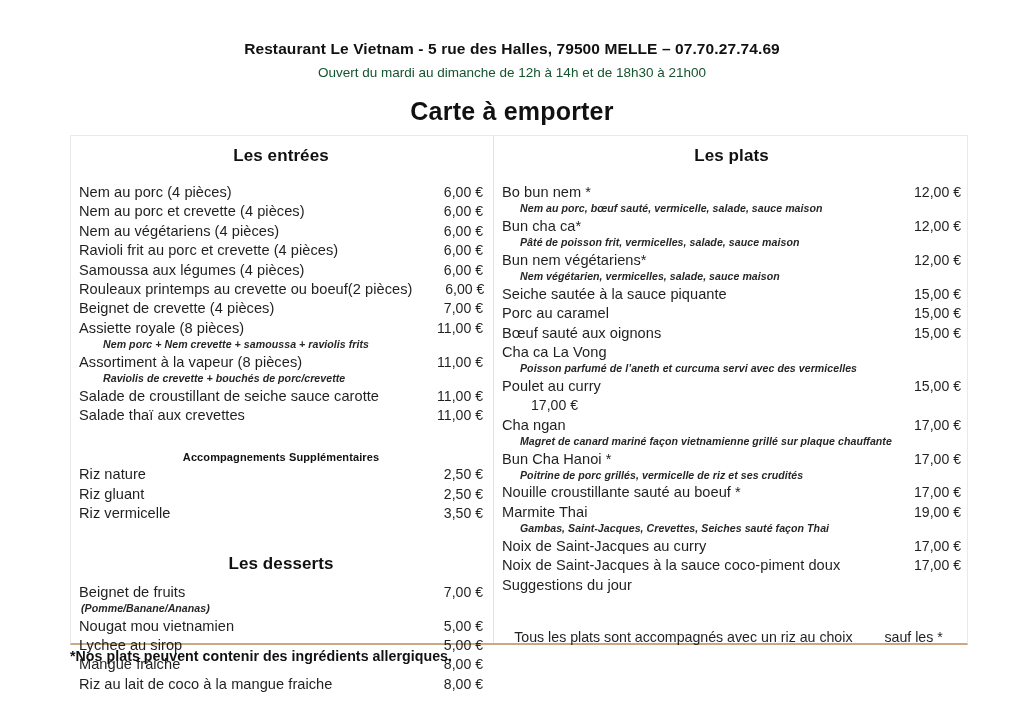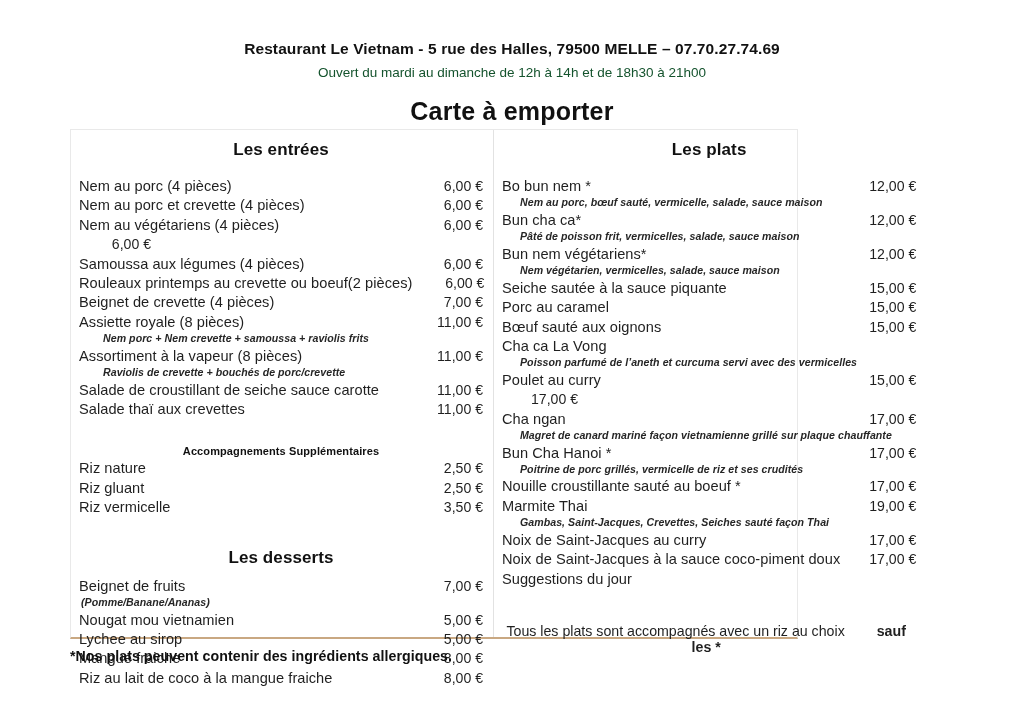--- a/index.html
+++ b/index.html
@@ -50,22 +50,22 @@
     color: #111111;
     margin-top: 17px;
     line-height: 1.1;
     letter-spacing: 0.2px;
   }
 
   
   .menu-box {
     position: absolute;
     left: 70px;
-    top: 129px;
-    width: 728px;
+    top: 135px;
+    width: 898px;
     height: 510px;
     box-sizing: border-box;
     border: 1px solid #e9e9e9;
     border-bottom: 2px solid #c9a882;
     display: flex;
     background: #ffffff;
   }
   .col {
     box-sizing: border-box;
     height: 100%;
@@ -154,21 +154,21 @@
   .col-right li.item.has-desc { margin-bottom: 1px; }
 
   
   .plats-note {
     margin-top: 34px;
     text-align: center;
     font-size: 14.2px;
     color: #1f1f1f;
     padding-right: 6px;
   }
-  .plats-note b { font-weight: bold; margin-left: 28px; }
+  .plats-note b { font-weight: normal; margin-left: 28px; }
 
   
   .allergy-note {
     position: absolute;
     left: 70px;
     top: 648px;
     font-size: 14.2px;
     font-weight: bold;
     color: #111111;
     letter-spacing: 0.05px;
@@ -204,20 +204,21 @@
             </div>
           </li>
           <li class="item">
             <div class="item-line">
               <span class="item-name">Nem au végétariens (4 pièces)</span>
               <span class="item-price">6,00 €</span>
             </div>
           </li>
           <li class="item">
             <div class="item-line">
+              <span class="item-name">Ravioli frit au porc et crevette (4 pièces)</span>
               <span class="item-price">6,00 €</span>
             </div>
           </li>
           <li class="item">
             <div class="item-line">
               <span class="item-name">Samoussa aux légumes (4 pièces)</span>
               <span class="item-price">6,00 €</span>
             </div>
           </li>
           <li class="item">

